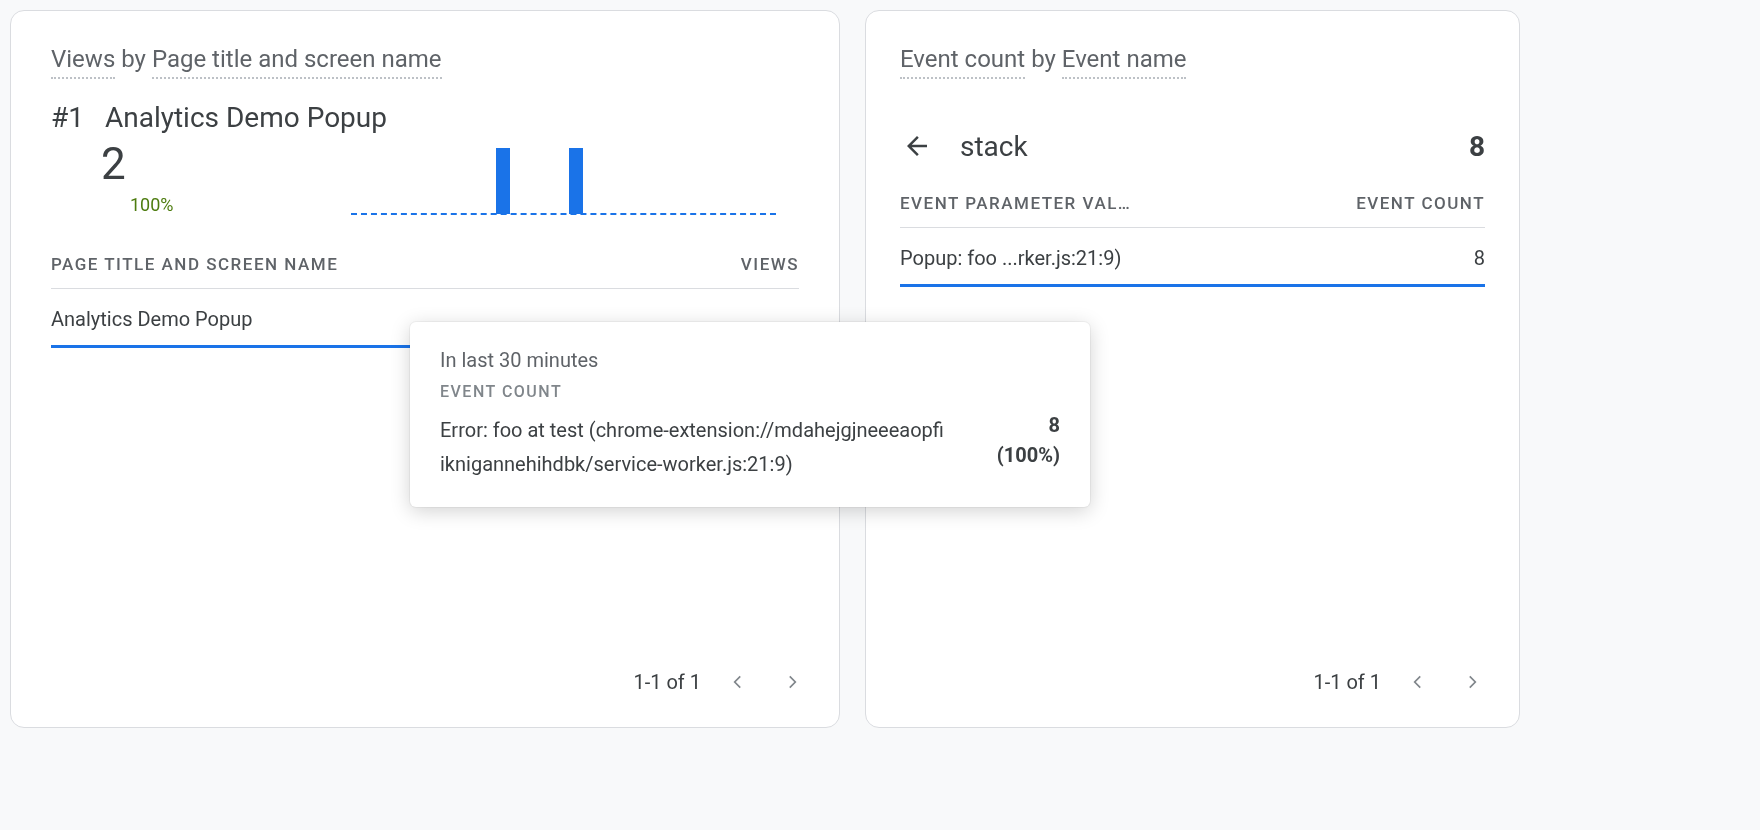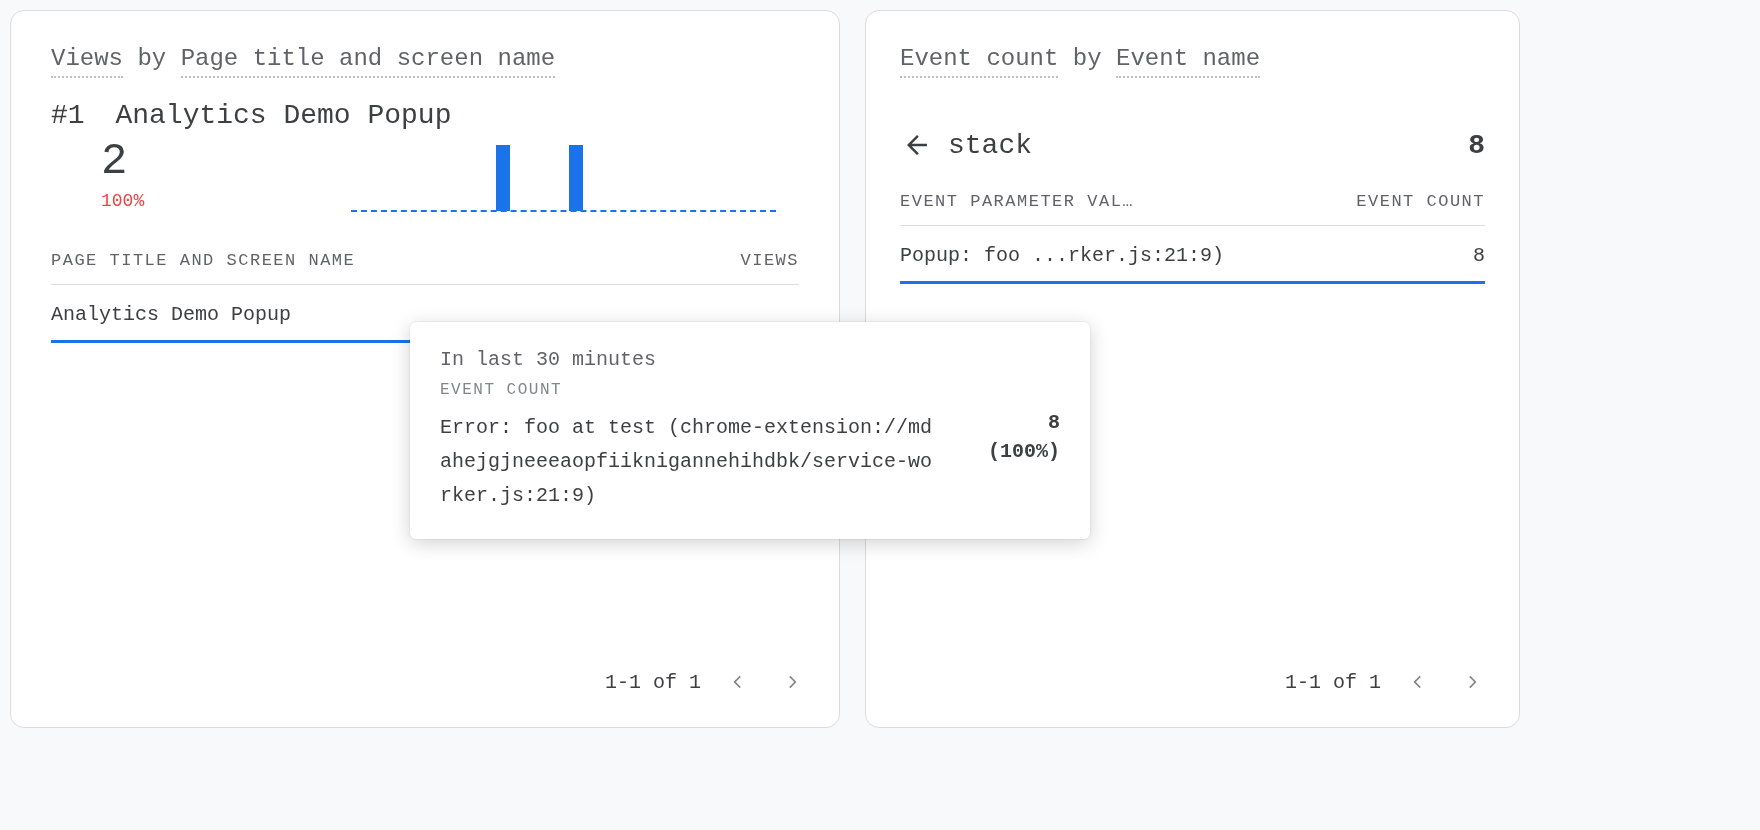--- a/index.html
+++ b/index.html
@@ -10,21 +10,20 @@
     height: 830px;
     background: #f8f9fa;
     font-family: Roboto, "Segoe UI", Arial, sans-serif;
     color: #202124;
     font-size: 16px;
   }
   .canvas {
     position: relative;
     width: 1760px;
     height: 652px;
-    font-family: Liberation Mono, monospace;
   }
   .card {
     position: absolute;
     background: #fff;
     border: 1px solid #dadce0;
     border-radius: 14px;
     padding: 30px 40px 90px 40px;
   }
   .card-left {
     left: 10px;
@@ -62,21 +61,21 @@
     color: #3c4043;
     margin-bottom: 6px;
   }
   .rank-line .rank { margin-right: 14px; }
   .big-row {
     display: flex;
     align-items: flex-start;
   }
   .big-num-col { width: 300px; padding-left: 50px; }
   .big-num { font-size: 44px; font-weight: 400; line-height: 1.1; color: #3c4043; }
-  .pct { font-size: 18px; color: #ef4444; margin-top: 6px; }
+  .pct { font-size: 18px; color: #4d7c0f; margin-top: 6px; margin-left: 29px; }
 
   .spark-wrap {
     position: relative;
     width: 425px;
     height: 76px;
     align-self: flex-end;
   }
   .spark-baseline {
     position: absolute;
     left: 0; right: 0; bottom: 1px;
@@ -112,21 +111,21 @@
   
   .detail-head {
     display: flex;
     align-items: center;
     justify-content: space-between;
     padding: 28px 0 18px 0;
   }
   .detail-left {
     display: flex;
     align-items: center;
-    gap: 14px;
+    gap: 26px;
   }
   .back-arrow {
     width: 34px; height: 34px;
     display: flex; align-items: center; justify-content: center;
     cursor: pointer;
   }
   .detail-title { font-size: 28px; font-weight: 400; color: #3c4043; }
   .detail-count { font-size: 28px; font-weight: 700; color: #3c4043; }
 
   

